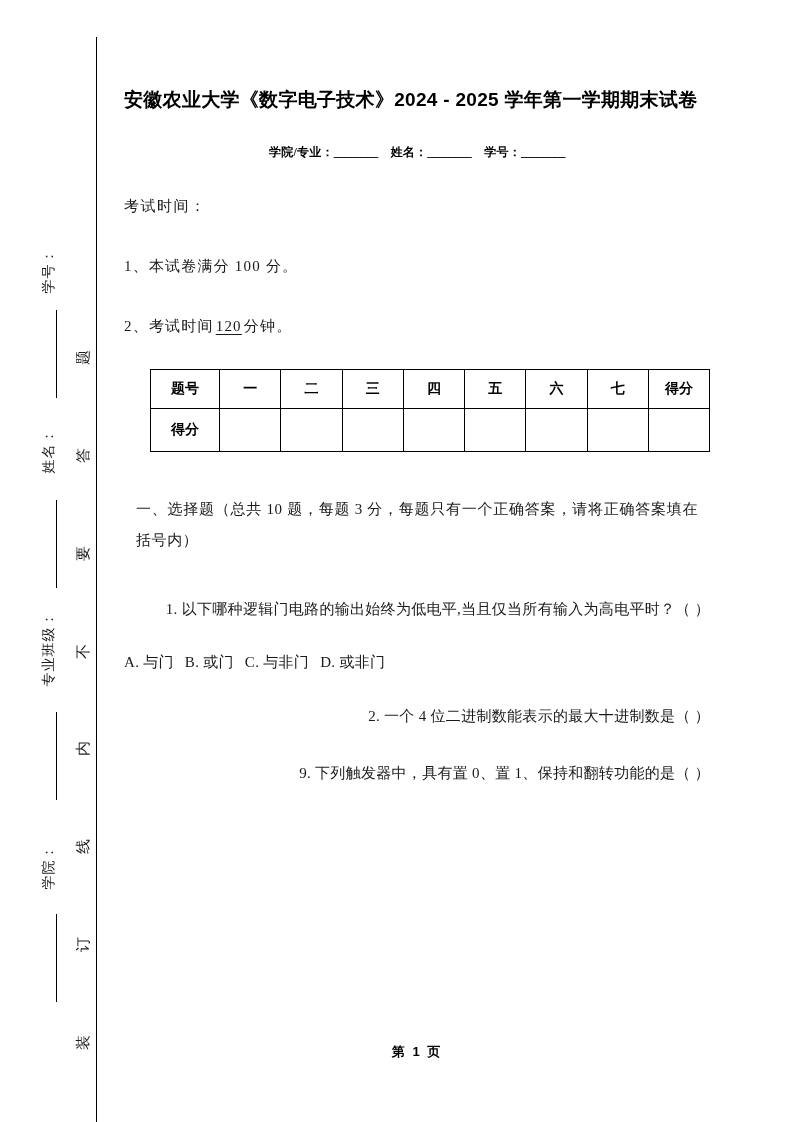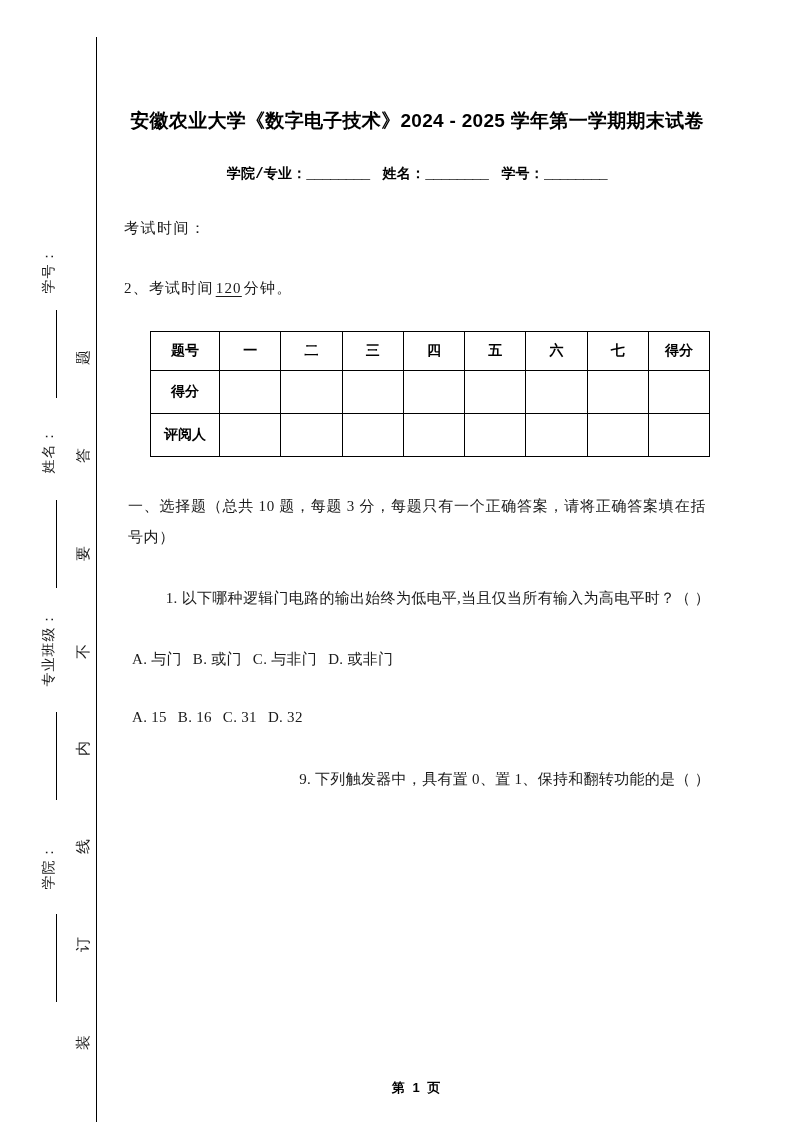--- a/index.html
+++ b/index.html
@@ -93,35 +93,35 @@
   .page {
     position: absolute;
     left: 124px;
     top: 0;
     width: 586px;
     height: 1122px;
   }
 
   .doc-title {
     margin: 0;
-    padding-top: 104px;
+    padding-top: 83px;
     font-family: "Liberation Sans", "DejaVu Sans", sans-serif;
     font-size: 19px;
     font-weight: bold;
     line-height: 33px;
-    text-align: center;
+    text-align: left;
     color: #000000;
     letter-spacing: 0.3px;
   }
 
   .info-row {
     margin-top: 28px;
     text-align: center;
-    font-family: Liberation Mono, monospace;
-    font-size: 14px;
+    font-family: Liberation Serif, serif;
+    font-size: 12px;
     font-weight: bold;
     color: #000000;
     letter-spacing: 0.2px;
     white-space: nowrap;
   }
   .info-row .blank {
     letter-spacing: -0.5px;
   }
   .info-gap { display: inline-block; width: 13px; }
 
@@ -163,48 +163,48 @@
     font-size: 14px;
     font-weight: bold;
     color: #000000;
   }
   table.score-table td.lbl { width: 66px; }
   table.score-table tr.r-head td { height: 36px; }
   table.score-table tr.r-body td { height: 40px; }
 
   
   .section-head {
-    margin: 4px;
+    margin: 12px;
     padding-top: 30px;
     font-size: 15px;
     line-height: 31px;
     letter-spacing: 0.6px;
     text-align: justify;
   }
   .question {
     margin: 0;
     padding-top: 26px;
     font-size: 15px;
     line-height: 31px;
     letter-spacing: 0.3px;
     text-align: right;
   }
   .options {
-    margin: 8px;
+    margin: 0;
     padding-top: 24px;
     font-size: 15px;
     line-height: 26px;
     letter-spacing: 0.3px;
   }
   .opt-sp { display: inline-block; width: 11px; }
 
   .footer {
     position: absolute;
     left: 0;
-    top: 1079px;
+    top: 1043px;
     width: 586px;
     text-align: center;
     font-family: "Liberation Sans", "DejaVu Sans", sans-serif;
     font-size: 13px;
     font-weight: bold;
     color: #000000;
     letter-spacing: 2px;
   }
 </style>
 </head>
@@ -250,20 +250,21 @@
 <div class="page">
 
   <h1 class="doc-title">安徽农业大学《数字电子技术》2024 - 2025 学年第一学期期末试卷</h1>
 
   <div class="info-row">
     <span>学院/专业：</span><span class="blank">________</span><span class="info-gap"></span><span>姓名：</span><span class="blank">________</span><span class="info-gap"></span><span>学号：</span><span class="blank">________</span>
   </div>
 
   <p class="notice-head">考试时间：</p>
 
+  <p class="notice-item">1、本试卷满分 100 分。</p>
 
   <p class="notice-item"><span>2、考试时间</span><span class="ul-val">120</span><span>分钟。</span></p>
 
   <div class="score-table-wrap">
     <table class="score-table">
       <tbody>
         <tr class="r-head">
           <td class="lbl">题号</td>
           <td>一</td>
           <td>二</td>
@@ -278,38 +279,27 @@
           <td class="lbl">得分</td>
           <td></td>
           <td></td>
           <td></td>
           <td></td>
           <td></td>
           <td></td>
           <td></td>
           <td></td>
         </tr>
-        <tr class="r-body">
-          <td class="lbl">评阅人</td>
-          <td></td>
-          <td></td>
-          <td></td>
-          <td></td>
-          <td></td>
-          <td></td>
-          <td></td>
-          <td></td>
-        </tr>
       </tbody>
     </table>
   </div>
 
   <p class="section-head">一、选择题（总共 10 题，每题 3 分，每题只有一个正确答案，请将正确答案填在括号内）</p>
 
   <p class="question">1. 以下哪种逻辑门电路的输出始终为低电平,当且仅当所有输入为高电平时？（  ）</p>
   <p class="options"><span>A. 与门</span><span class="opt-sp"></span><span>B. 或门</span><span class="opt-sp"></span><span>C. 与非门</span><span class="opt-sp"></span><span>D. 或非门</span></p>
 
-  <p class="options"><span>A. 15</span><span class="opt-sp"></span><span>B. 16</span><span class="opt-sp"></span><span>C. 31</span><span class="opt-sp"></span><span>D. 32</span></p>
+  <p class="question">2. 一个 4 位二进制数能表示的最大十进制数是（  ）</p>
 
   <p class="question">9. 下列触发器中，具有置 0、置 1、保持和翻转功能的是（  ）</p>
 
   <div class="footer">第 1 页</div>
 </div>
 
 </body></html>

